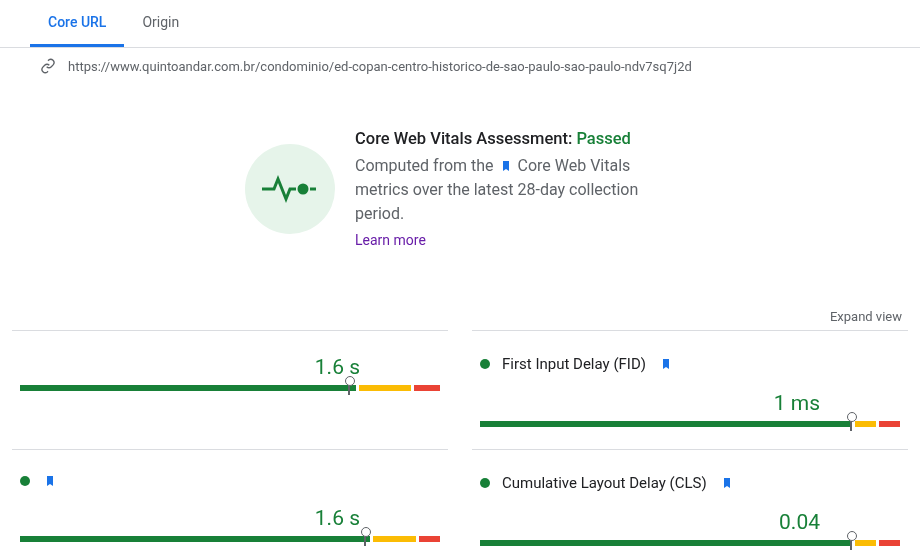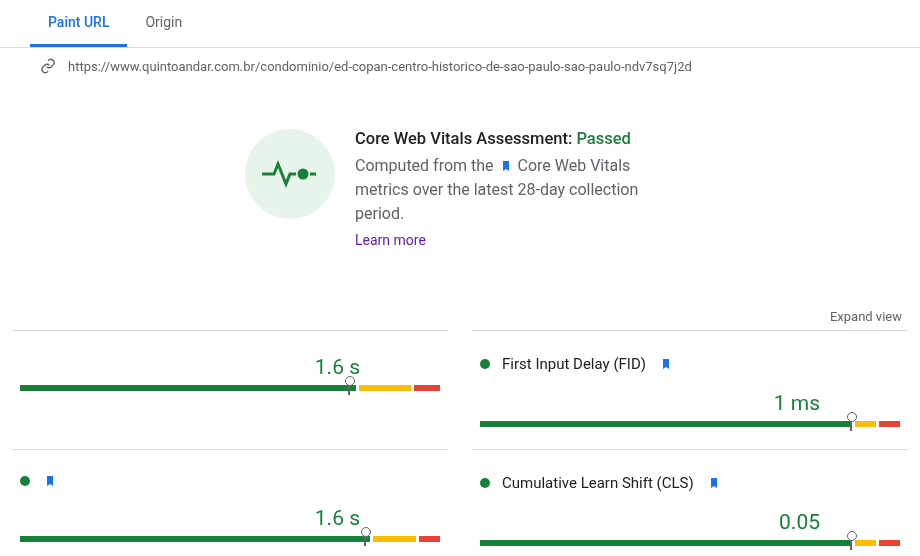--- a/index.html
+++ b/index.html
@@ -2,21 +2,21 @@
 <html><head>
 <meta charset="utf-8">
 <style>
 * { box-sizing: border-box; margin: 0; padding: 0; }
 body { font-family: Roboto, Arial, sans-serif; background: #fff; color: #202124; width: 920px; }
 .tabs { display: flex; border-bottom: 1px solid #dadce0; padding-left: 30px; }
 .tab { padding: 14px 18px; font-size: 14px; color: #5f6368; cursor: pointer; border-bottom: 3px solid transparent; }
 .tab.active { color: #1a73e8; border-bottom-color: #1a73e8; font-weight: 500; }
 .url-row { display: flex; align-items: center; padding: 10px 30px 10px 40px; }
 .url-text { font-size: 13px; color: #5f6368; margin-left: 12px; }
-.assessment { display: flex; align-items: flex-start; justify-content: center; padding: 45px 0 60px; gap: 20px; }
+.assessment { display: flex; align-items: center; justify-content: center; padding: 45px 0 60px; gap: 20px; }
 .pulse-circle { width: 90px; height: 90px; border-radius: 50%; background: #e6f4ea; display: flex; align-items: center; justify-content: center; }
 .assess-text { max-width: 320px; }
 .assess-title { font-size: 16.5px; font-weight: 500; margin-bottom: 6px; }
 .passed { color: #188038; }
 .assess-desc { font-size: 16px; color: #5f6368; line-height: 1.5; }
 .bookmark-inline { vertical-align: -2px; margin: 0 2px; }
 .learn-more { color: #681da8; font-size: 14px; margin-top: 6px; display: inline-block; cursor: pointer; }
 .expand-row { text-align: right; padding: 0 18px 6px 0; font-size: 13px; color: #5f6368; cursor: pointer; margin-left: 48px; }
 .metrics-grid { display: grid; grid-template-columns: 1fr 1fr; gap: 0 24px; padding: 0 12px; }
 .metric { border-top: 1px solid #dadce0; padding: 24px 8px 16px; }
@@ -31,21 +31,21 @@
 .seg.amber { background: #fbbc04; }
 .seg.red { background: #ea4335; }
 .marker { position: absolute; top: -4px; width: 2px; height: 14px; background: #5f6368; }
 .marker::before { content: ''; position: absolute; top: -5px; left: -3px; width: 8px; height: 8px; border-radius: 50%; background: #fff; border: 1px solid #5f6368; }
 .metric-bottom-border { border-bottom: 1px solid #dadce0; }
 </style>
 </head>
 <body>
 
 <div class="tabs">
-  <div class="tab active">Paint URL</div>
+  <div class="tab active">Core URL</div>
   <div class="tab">Origin</div>
 </div>
 
 <div class="url-row">
   <svg width="16" height="16" viewBox="0 0 24 24" fill="none" stroke="#5f6368" stroke-width="2">
       <path d="M10 13a5 5 0 0 0 7 0l3-3a5 5 0 0 0-7-7l-1 1"></path>
       <path d="M14 11a5 5 0 0 0-7 0l-3 3a5 5 0 0 0 7 7l1-1"></path>
     </svg>
   <span class="url-text">https://www.quintoandar.com.br/condominio/ed-copan-centro-historico-de-sao-paulo-sao-paulo-ndv7sq7j2d</span>
 </div>
@@ -116,26 +116,26 @@
         <div class="seg green" style="flex: 82 1 0%;"></div>
         <div class="seg amber" style="flex: 10 1 0%;"></div>
         <div class="seg red" style="flex: 5 1 0%;"></div>
         <div class="marker" style="left: 82%;"></div>
       </div>
   </div>
 
   <div class="metric metric-bottom-border">
     <div class="metric-header">
       <div class="status-dot"></div>
-      <span class="metric-name">Cumulative Learn Shift (CLS)</span>
+      <span class="metric-name">Cumulative Layout Delay (CLS)</span>
       <svg class="metric-bookmark" width="12" height="14" viewBox="0 0 24 24" fill="#1a73e8">
           <path d="M6 2h12v20l-6-4-6 4z"></path>
         </svg>
     </div>
-    <div class="metric-value">0.05</div>
+    <div class="metric-value">0.04</div>
     <div class="bar-row">
         <div class="seg green" style="flex: 88 1 0%;"></div>
         <div class="seg amber" style="flex: 5 1 0%;"></div>
         <div class="seg red" style="flex: 5 1 0%;"></div>
         <div class="marker" style="left: 88%;"></div>
       </div>
   </div>
 
 </div>
 

